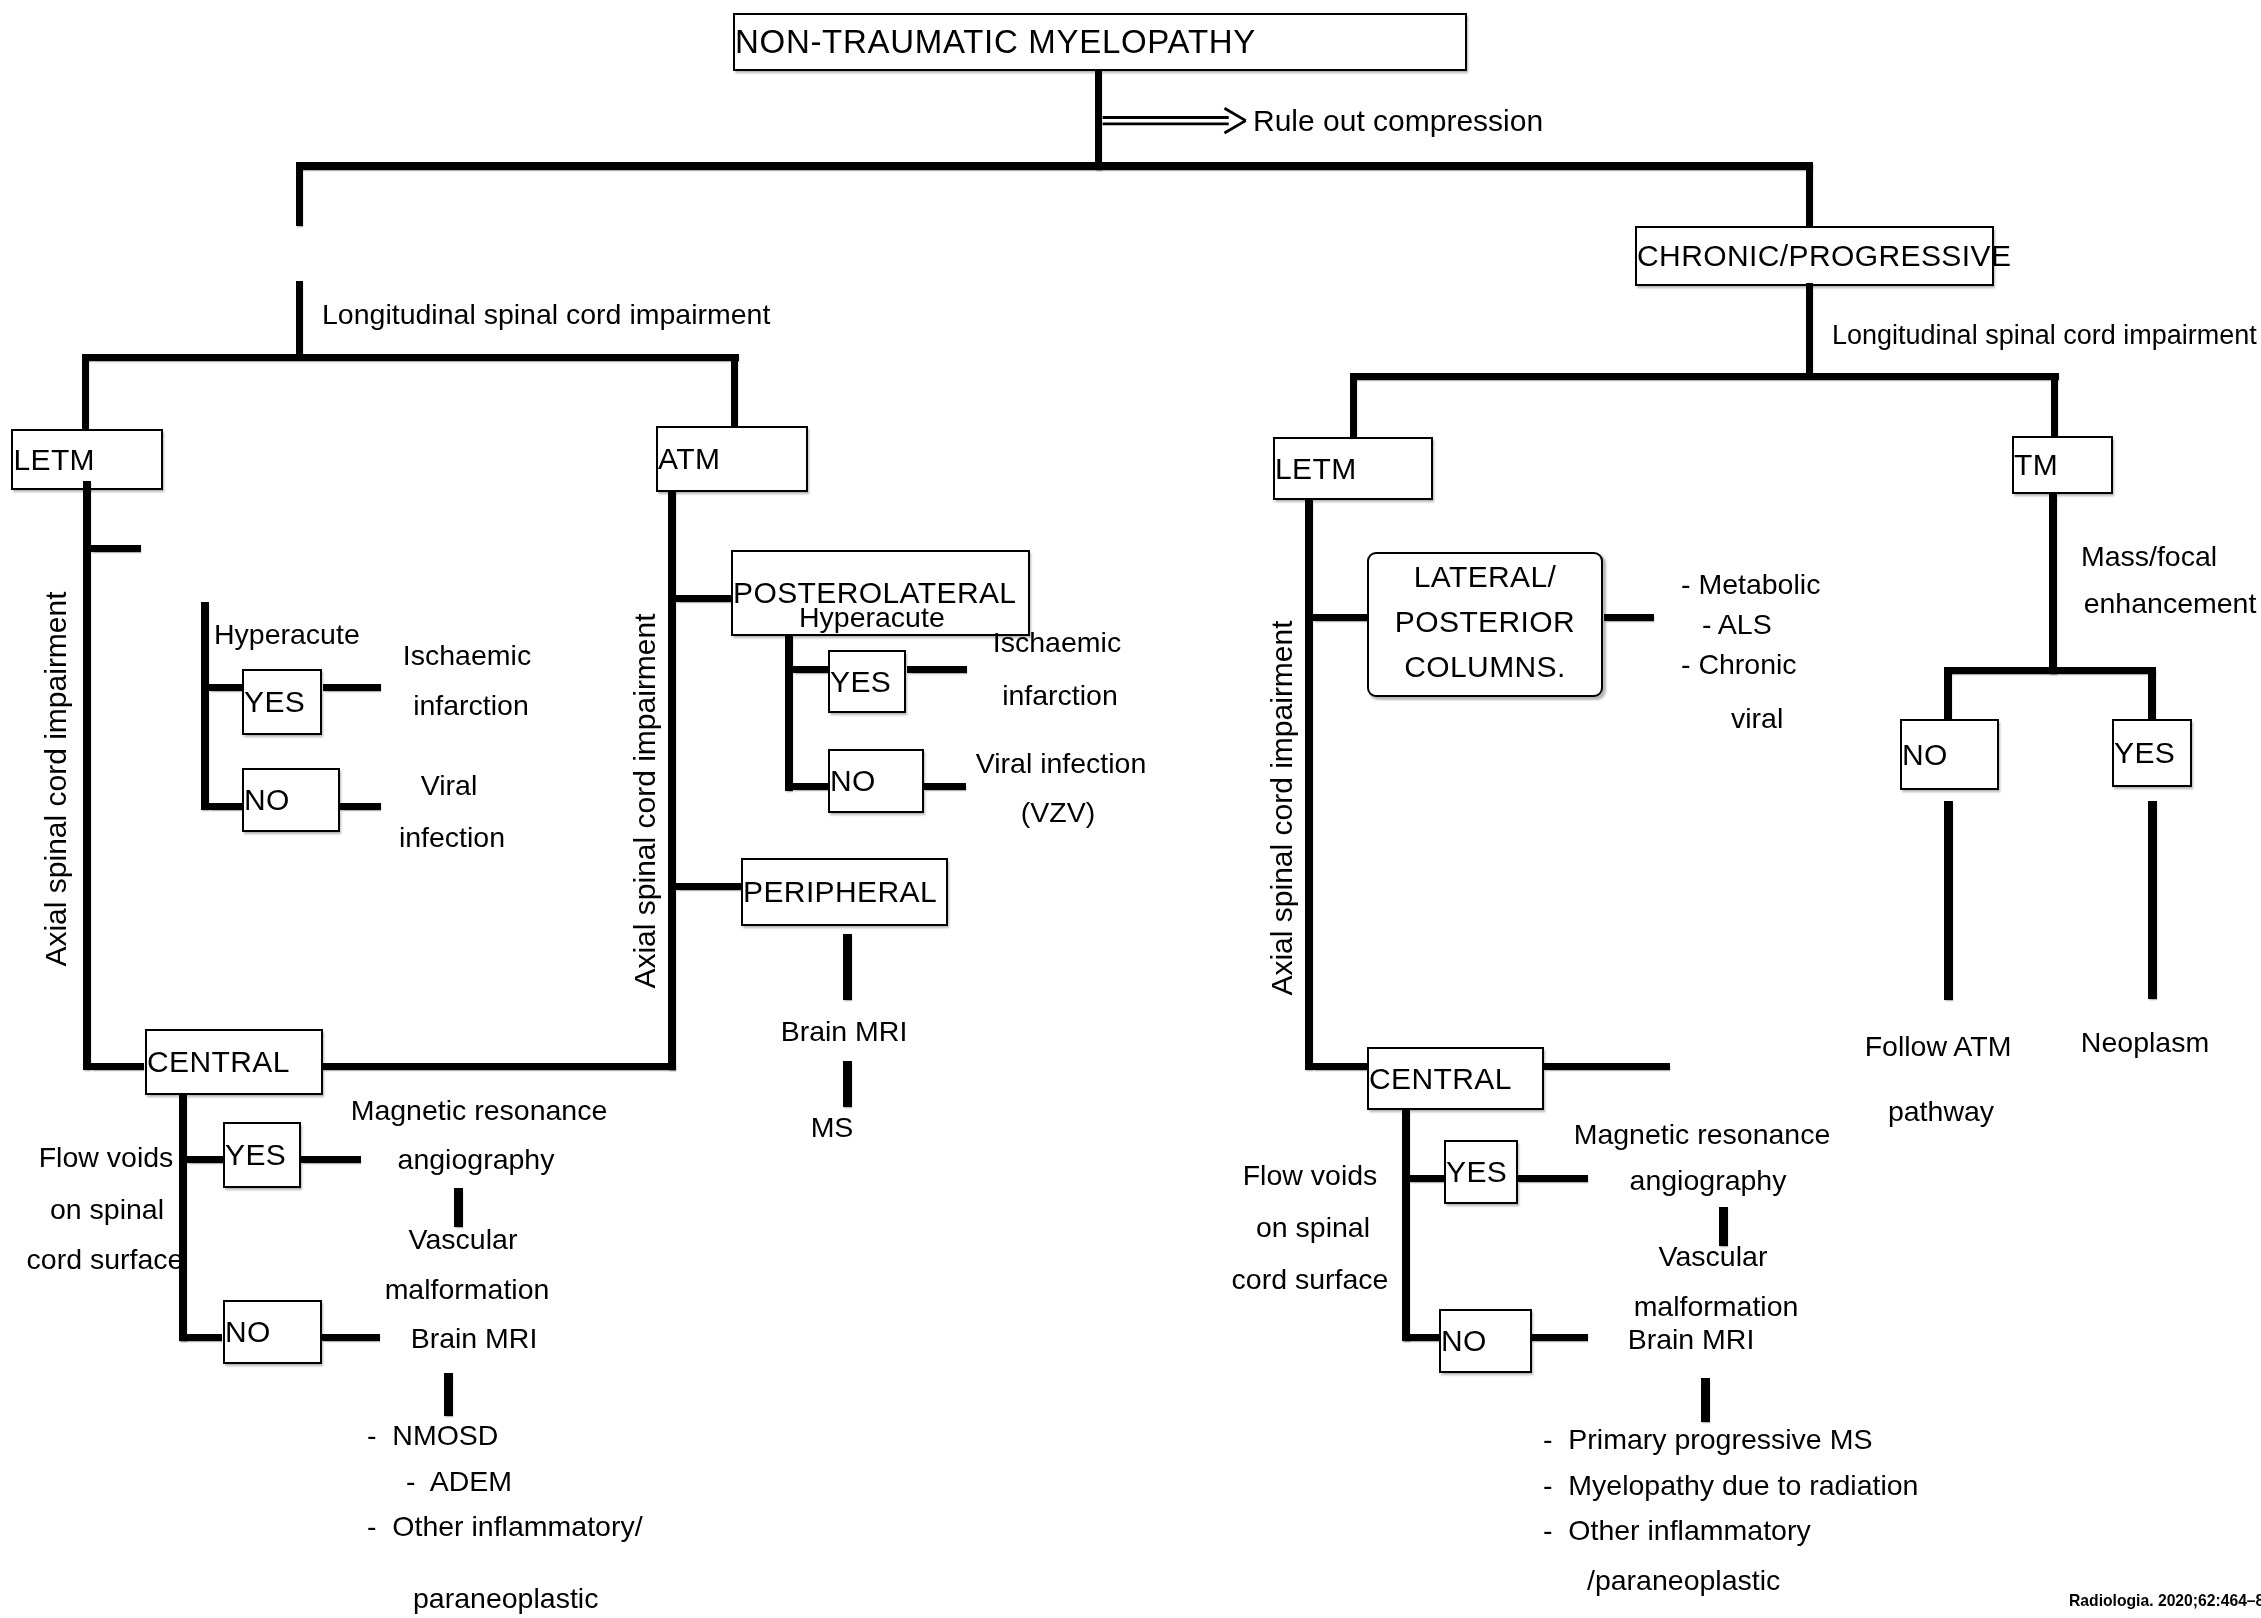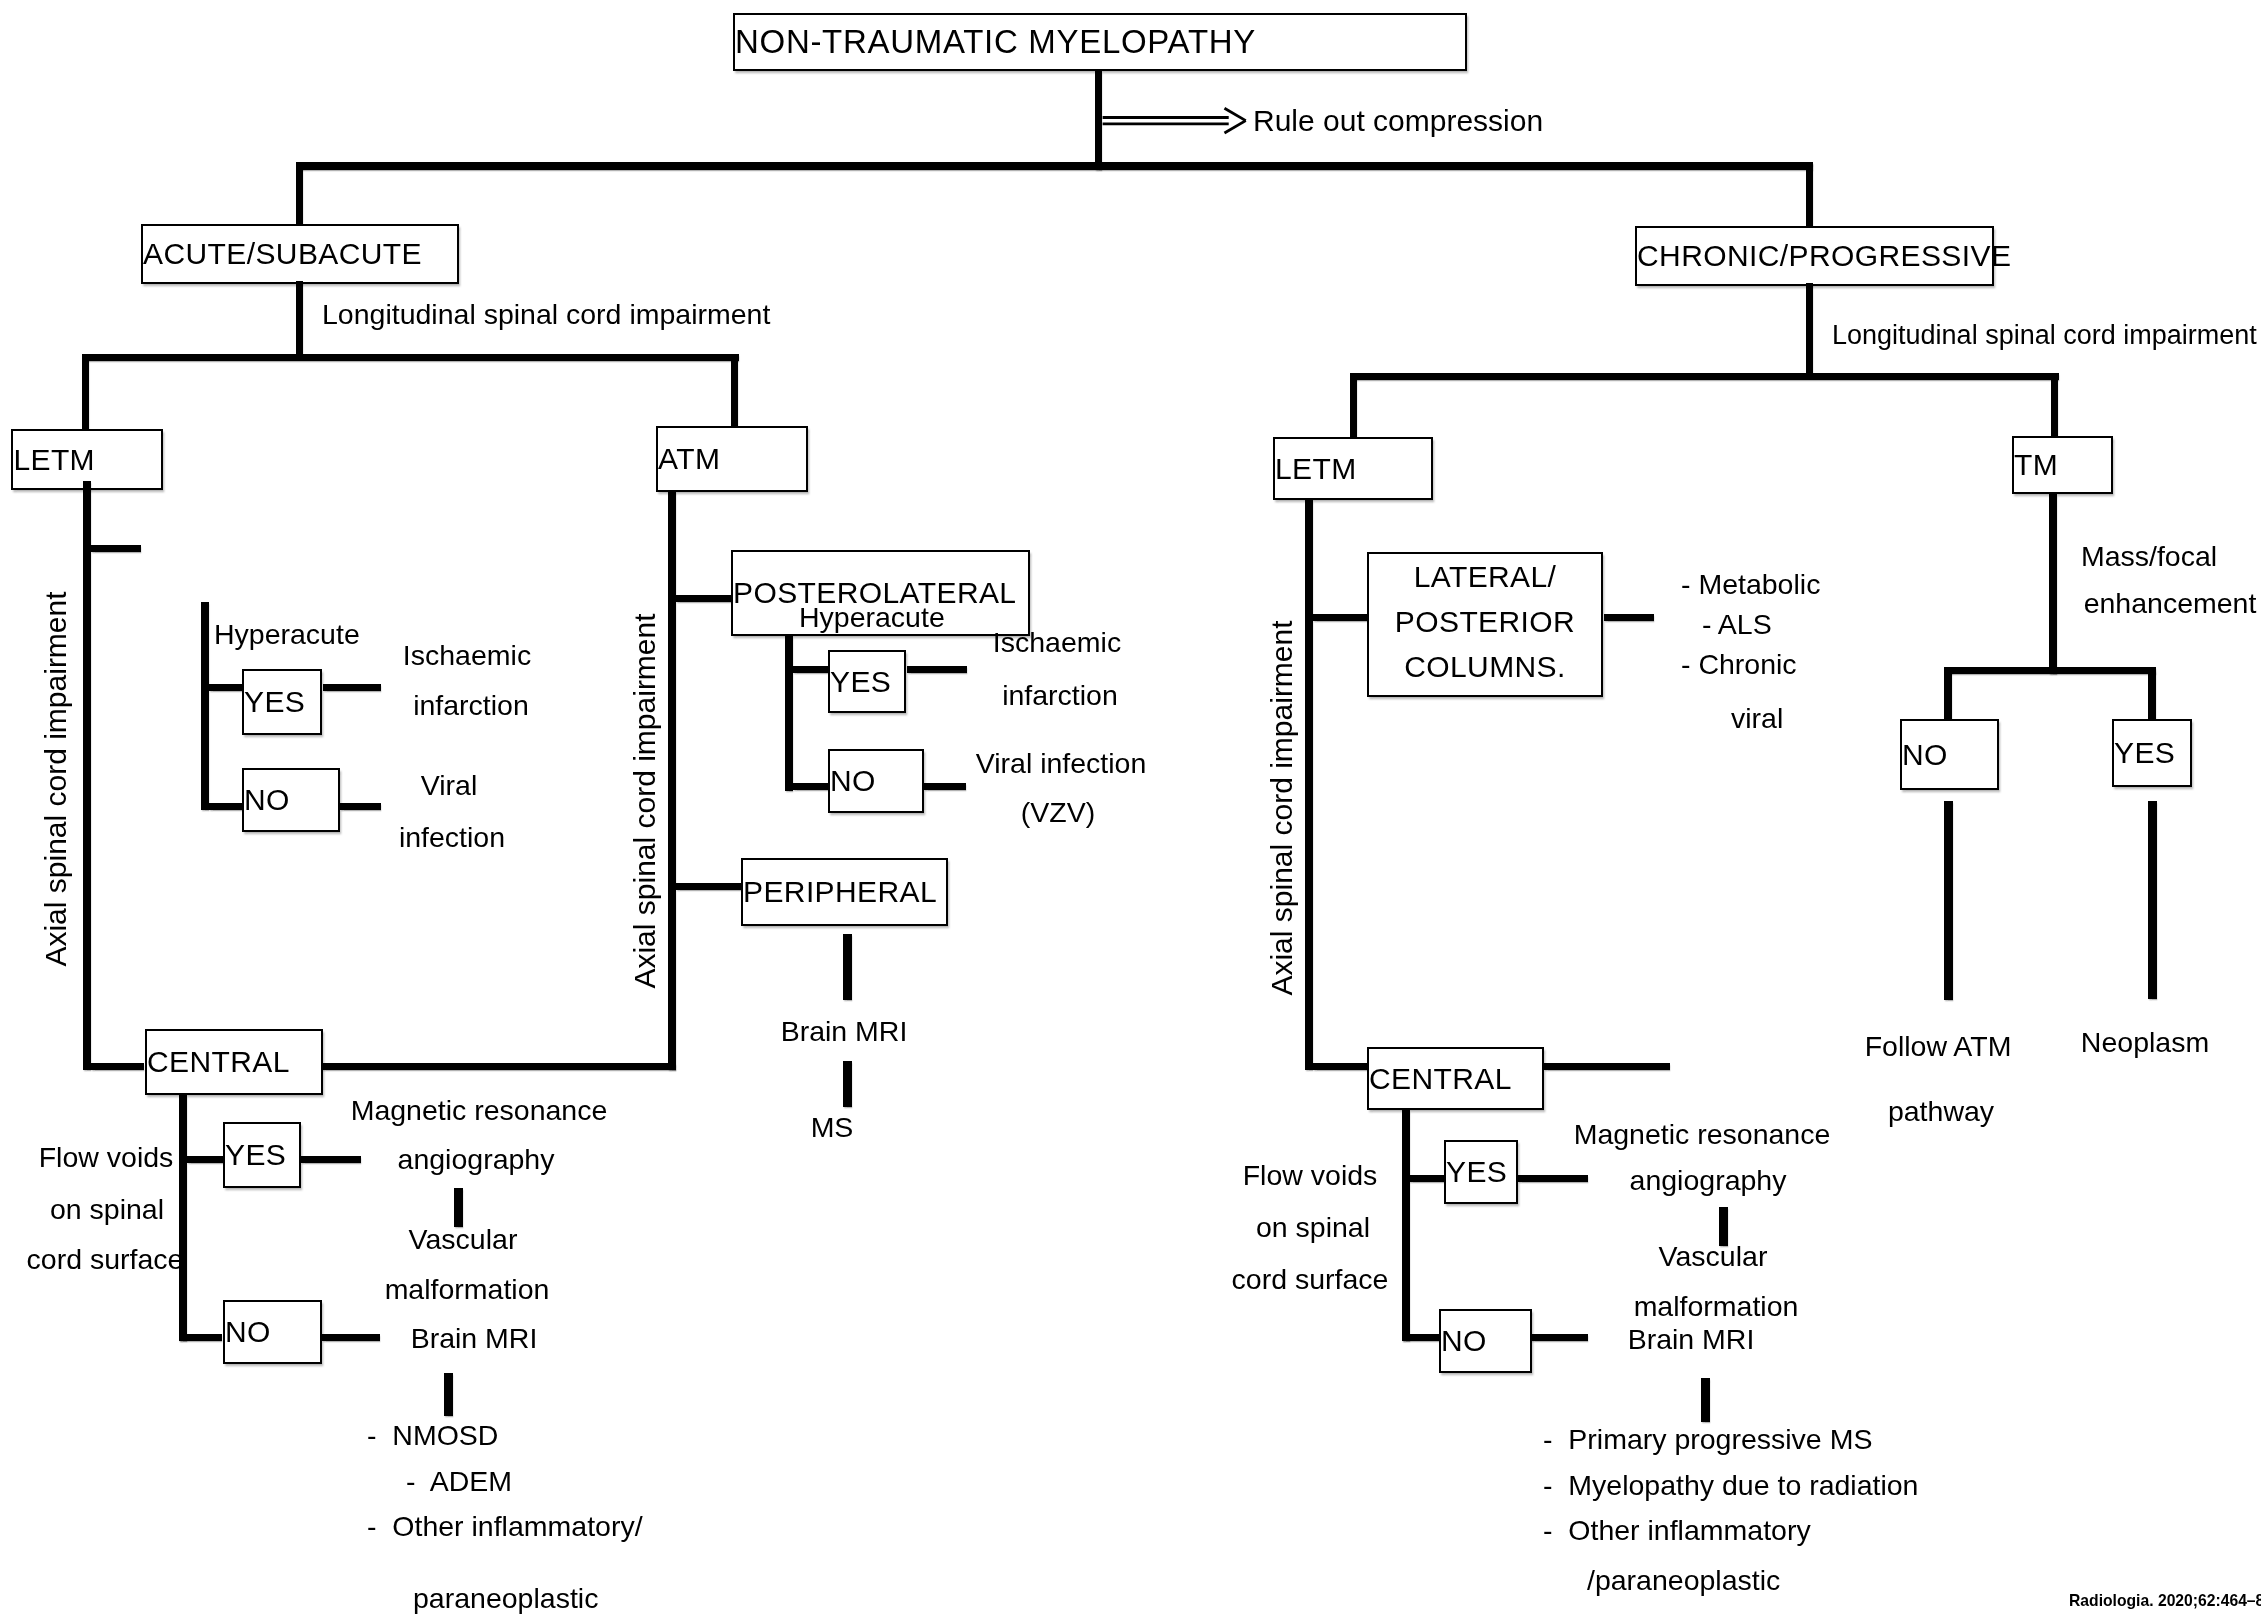--- a/index.html
+++ b/index.html
@@ -35,23 +35,20 @@
     <line x1="0" y1="28" x2="178" y2="28" stroke="#000" stroke-width="4"></line>
     <line x1="172" y1="6" x2="202" y2="23.5" stroke="#000" stroke-width="4"></line>
     <line x1="172" y1="41" x2="202" y2="23.5" stroke="#000" stroke-width="4"></line>
   </svg>
   <div class="lbl leftal" style="left:1253px; top:121px; font-size:30px;">Rule out compression</div>
 
   <div class="line" style="left:296px; top:162px; width:1517px; height:7.8px;"></div>
   <div class="line" style="left:296px; top:162px; width:7.1px; height:64px;"></div>
   <div class="line" style="left:1806px; top:162px; width:7.1px; height:67px;"></div>
 
-  <div class="box" style="left:141px; top:224px; width:318px; height:60px;">
-    <span>ACUTE/SUBACUTE</span>
-  </div>
   <div class="lbl leftal" style="left:322px; top:314px;">Longitudinal spinal cord impairment</div>
 
   <div class="line" style="left:296px; top:281px; width:7.1px; height:77px;"></div>
   <div class="line" style="left:82px; top:354px; width:657px; height:7.1px;"></div>
   <div class="line" style="left:82px; top:354px; width:7.1px; height:76px;"></div>
   <div class="line" style="left:731px; top:354px; width:7.1px; height:73px;"></div>
 
   <div class="box" style="left:11.4px; top:429px; width:152px; height:61px;">
     <span>LETM</span>
   </div>
@@ -168,21 +165,21 @@
     <span>LETM</span>
   </div>
   <div class="box" style="left:2012px; top:436px; width:101px; height:58px;">
     <span>TM</span>
   </div>
 
   <div class="line" style="left:1305px; top:500px; width:7.8px; height:570px;"></div>
   <div class="vlabel" style="left:1282px; top:808px;">Axial spinal cord impairment</div>
 
   <div class="line" style="left:1313px; top:614px; width:55px; height:7.1px;"></div>
-  <div class="box multi" style="left:1367px; top:552px; width:236px; height:145px;">
+  <div class="box multi" style="left:1367px; top:552px; width:236px; height:145px;border-radius:9px;">
     <span>LATERAL/</span>
     <span>POSTERIOR</span>
     <span>COLUMNS.</span>
   </div>
   <div class="line" style="left:1604px; top:614px; width:50px; height:7.1px;"></div>
   <div class="lbl leftal" style="left:1681px; top:584px;">- Metabolic</div>
   <div class="lbl leftal" style="left:1702px; top:624px;">- ALS</div>
   <div class="lbl leftal" style="left:1681px; top:664px;">- Chronic</div>
   <div class="lbl leftal" style="left:1731px; top:718px;">viral</div>
 

